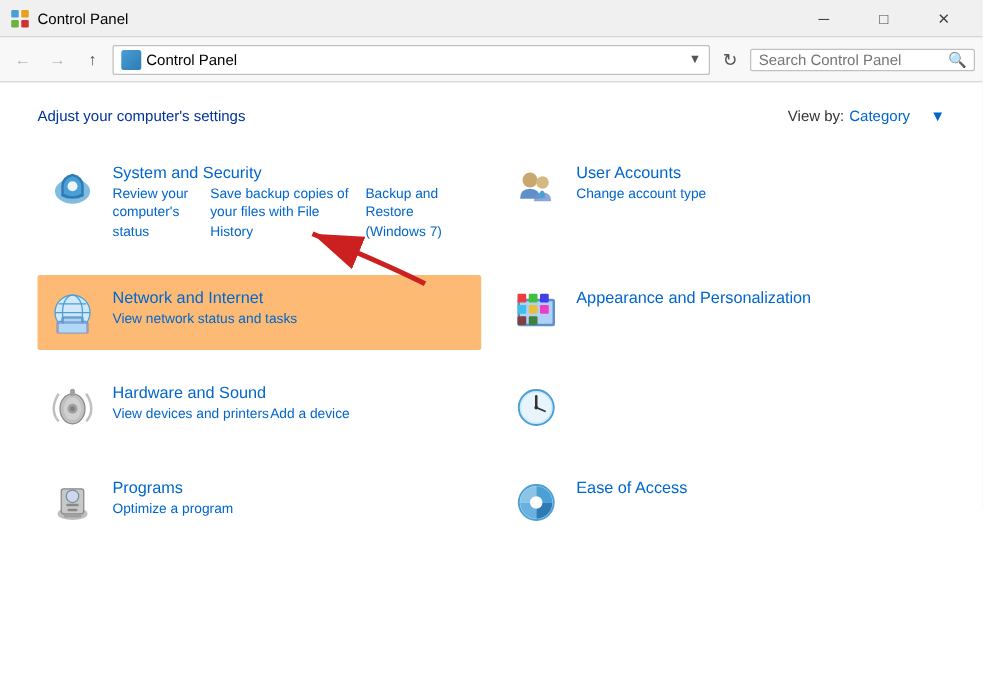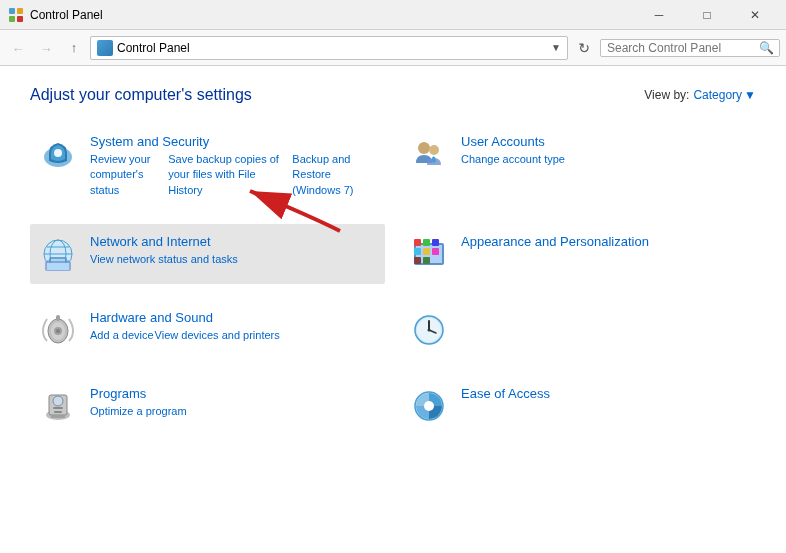--- a/index.html
+++ b/index.html
@@ -150,57 +150,57 @@
     }
 
     
     .header-row {
       display: flex;
       justify-content: space-between;
       align-items: center;
       margin-bottom: 20px;
     }
     .page-title {
-      font-size: 16px;
+      font-size: 12px;
       font-weight: 300;
       color: #003399;
     }
     .view-by {
       display: flex;
       align-items: center;
       gap: 4px;
       font-size: 12px;
       color: #333;
     }
     .view-by-link {
       color: #0066cc;
       cursor: pointer;
       text-decoration: none;
       display: flex;
       align-items: center;
-      gap: 2px;
+      gap: 16px;
     }
 
     
     .categories-grid {
       display: grid;
       grid-template-columns: 1fr 1fr;
       gap: 16px;
     }
 
     
     .category-item {
       display: flex;
       align-items: flex-start;
       padding: 10px 8px;
       gap: 12px;
       cursor: pointer;
       border-radius: 2px;
     }
-    .category-item.highlighted { background: #e5e5e5; }
+    .category-item.highlighted { background: #fdba74; }
 
     .cat-icon {
       width: 40px;
       height: 40px;
       flex-shrink: 0;
       display: flex;
       align-items: center;
       justify-content: center;
     }
 
@@ -369,22 +369,22 @@
           <circle cx="19" cy="20" r="4" fill="#a0a0a0"></circle>
           <circle cx="19" cy="20" r="2" fill="#808080"></circle>
           <rect x="17" y="4" width="4" height="6" rx="2" fill="#a0a0a0"></rect>
           <path d="M8 8 Q4 14 4 20 Q4 26 8 30" fill="none" stroke="#c0c0c0" stroke-width="2"></path>
           <path d="M30 8 Q34 14 34 20 Q34 26 30 30" fill="none" stroke="#c0c0c0" stroke-width="2"></path>
         </svg>
       </div>
       <div class="cat-content">
         <div class="cat-title">Hardware and Sound</div>
         <div class="cat-links">
+          <span class="cat-link">View devices and printers</span>
           <span class="cat-link">Add a device</span>
-          <span class="cat-link">View devices and printers</span>
         </div>
       </div>
     </div>
 
     <div class="category-item">
       <div class="cat-icon">
         <svg width="38" height="38" viewBox="0 0 38 38">
           <circle cx="19" cy="19" r="14" fill="#d0e8f8" stroke="#4a9fd4" stroke-width="1.5"></circle>
           <circle cx="19" cy="19" r="12" fill="#e8f4fc"></circle>
           <line x1="19" y1="19" x2="19" y2="10" stroke="#333" stroke-width="2" stroke-linecap="round"></line>

